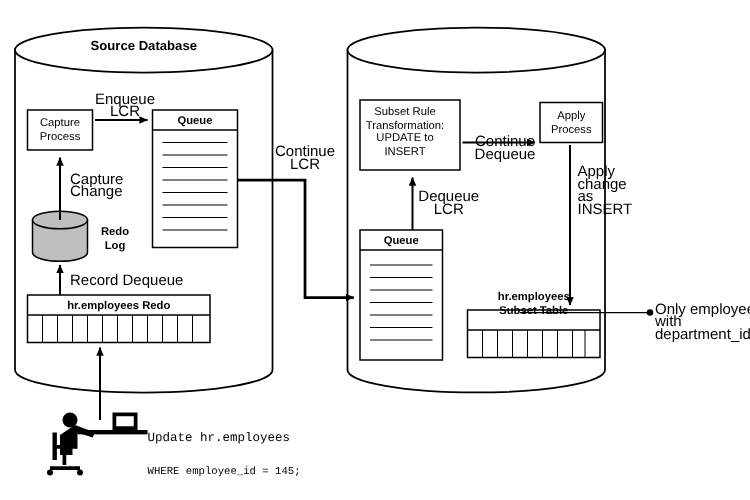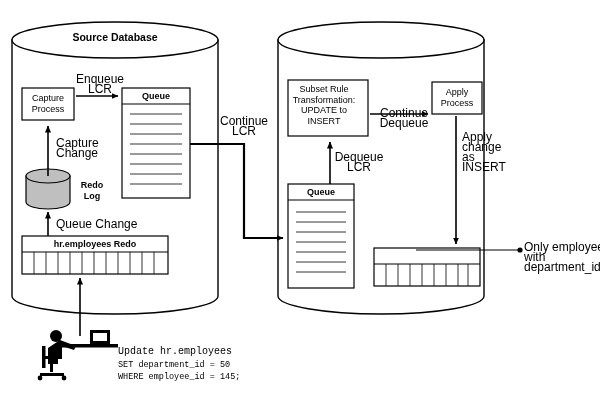--- a/index.html
+++ b/index.html
@@ -193,43 +193,44 @@
 Process</div>
   <div class="box-text" style="left:122px; top:91px; width:68px; font-weight:bold;">Queue</div>
   <div class="box-text" style="left:26px; top:180px; width:44px; font-weight:bold;margin-left:44px;">Redo
 Log</div>
   <div class="box-text" style="left:22px; top:239px; width:146px; font-weight:bold;">hr.employees Redo</div>
 
   <div class="lbl center" style="left:74px; top:74px; width:52px;">Enqueue
 LCR</div>
   <div class="lbl" style="left:56px; top:138px;">Capture
 Change</div>
-  <div class="lbl" style="left:56px; top:219px;">Queue Change</div>
+  <div class="lbl" style="left:56px; top:219px;">Record Dequeue</div>
 
   <div class="lbl center" style="left:212px; top:116px; width:64px;">Continue
 LCR</div>
 
   <div class="box-text" style="left:276px; top:84px; width:96px;">Subset Rule
 Transformation:
 UPDATE to
 INSERT</div>
   <div class="box-text" style="left:432px; top:87px; width:50px;">Apply
 Process</div>
   <div class="box-text" style="left:288px; top:187px; width:66px; font-weight:bold;">Queue</div>
+  <div class="box-text" style="left:374px; top:232px; width:106px; font-weight:bold;">hr.employees
+Subset Table</div>
 
   <div class="lbl center" style="left:376px; top:88px; width:56px;margin-top:20px;">Continue
 Dequeue</div>
   <div class="lbl center" style="left:334px; top:152px; width:50px;">Dequeue
 LCR</div>
   <div class="lbl" style="left:462px; top:132px;">Apply
 change
 as
 INSERT</div>
 
   <div class="lbl" style="left:524px; top:242px;">Only employees
 with
 department_id = 50</div>
 
   <div class="mono" style="position:absolute; left:118px; top:346px; font-size:10px;">Update hr.employees</div>
-  <div class="mono" style="position:absolute; left:118px; top:360px;">SET department_id = 50</div>
   <div class="mono" style="position:absolute; left:118px; top:372px;">WHERE employee_id = 145;</div>
 
 </div>
 
 </body></html>

